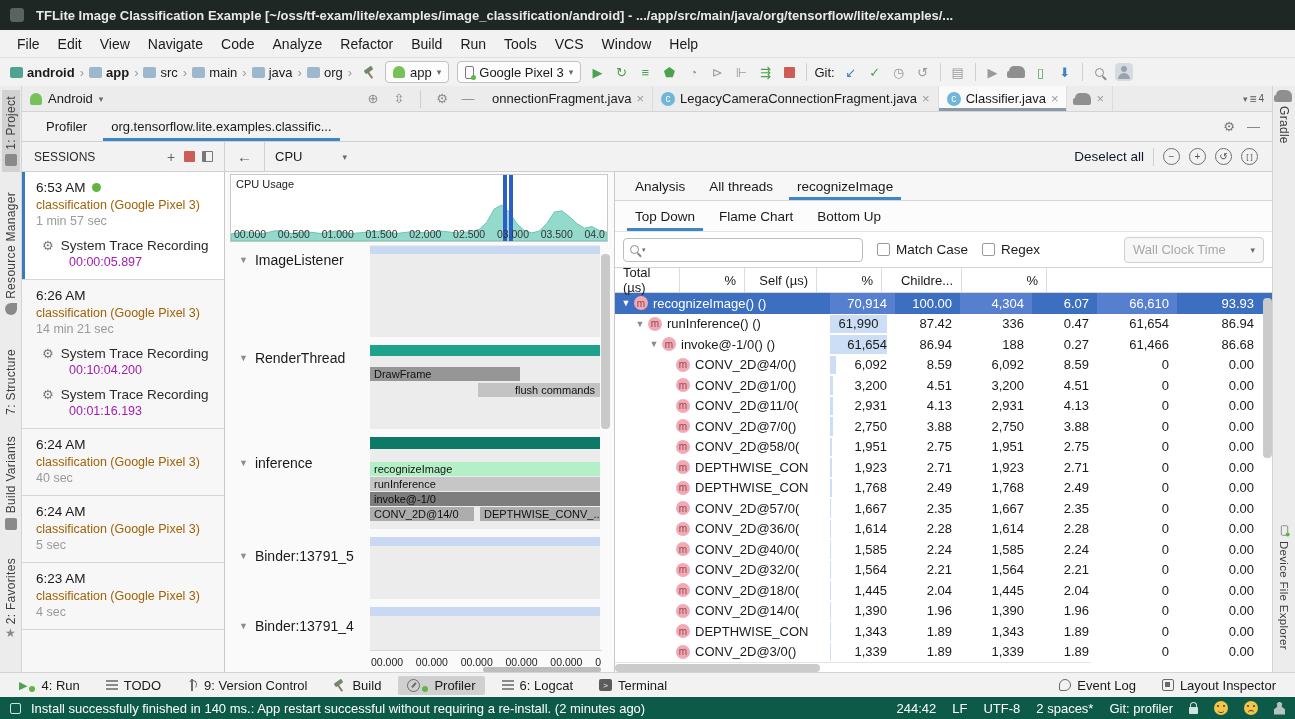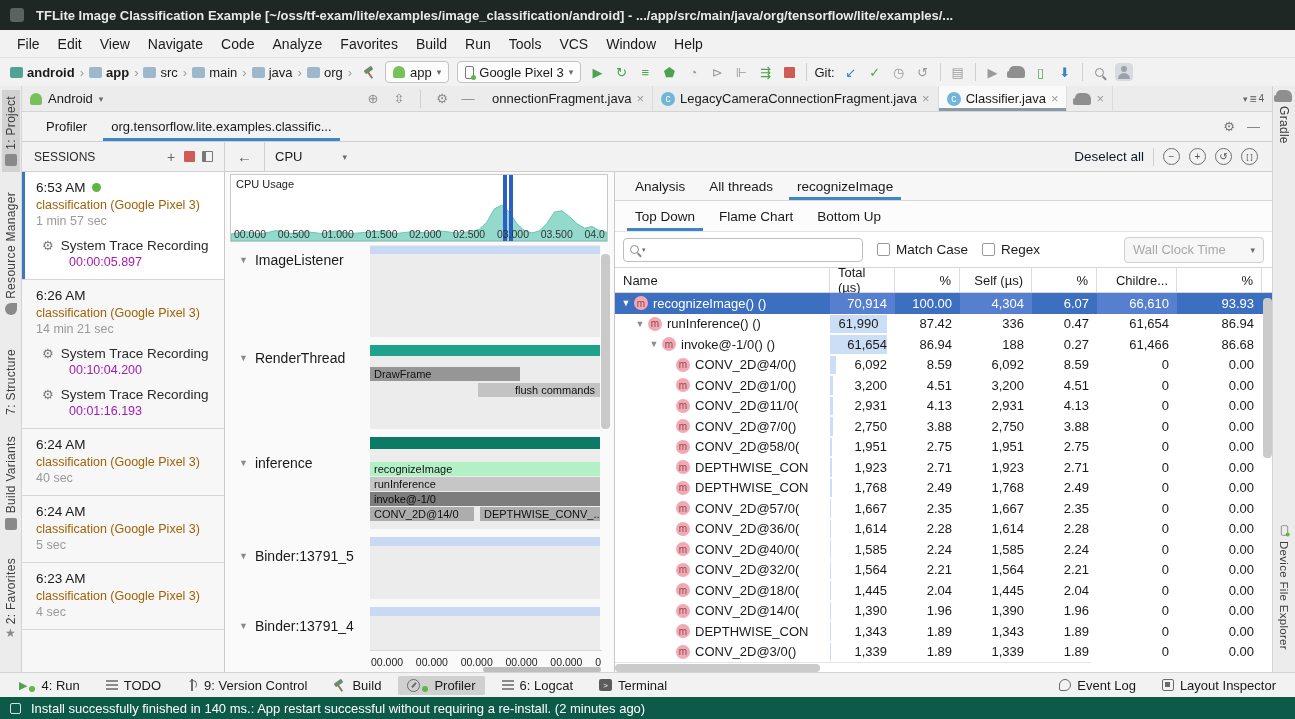--- a/index.html
+++ b/index.html
@@ -204,21 +204,21 @@
     <span>TFLite Image Classification Example [~/oss/tf-exam/lite/examples/image_classification/android] - .../app/src/main/java/org/tensorflow/lite/examples/...</span>
   </div>
 
   <div class="menubar" id="menubar">
       <div class="mi">File</div>
       <div class="mi">Edit</div>
       <div class="mi">View</div>
       <div class="mi">Navigate</div>
       <div class="mi">Code</div>
       <div class="mi">Analyze</div>
-      <div class="mi">Favorites</div>
+      <div class="mi">Refactor</div>
       <div class="mi">Build</div>
       <div class="mi">Run</div>
       <div class="mi">Tools</div>
       <div class="mi">VCS</div>
       <div class="mi">Window</div>
       <div class="mi">Help</div>
     </div>
 
   <div class="toolbar">
     <span id="breadcrumbs" style="display:inline-flex;align-items:center;">
@@ -571,21 +571,20 @@
             <span class="box"></span>
             <span>Regex</span>
           </span>
           <span class="clock-dd">
             <span>Wall Clock Time</span>
             <span class="dd-arrow">▾</span>
           </span>
         </div>
         <div class="grid">
           <div class="g-head" id="g-head">
-              <div class="hc" style="width: 215px;">Name</div>
               <div class="hc num" style="width: 65px; justify-content: flex-end;">Total (µs)</div>
               <div class="hc num" style="width: 65px; justify-content: flex-end;">%</div>
               <div class="hc num" style="width: 72px; justify-content: flex-end;">Self (µs)</div>
               <div class="hc num" style="width: 65px; justify-content: flex-end;">%</div>
               <div class="hc num" style="width: 80px; justify-content: flex-end;">Childre...</div>
               <div class="hc num" style="width: 85px; justify-content: flex-end;">%</div>
             </div>
           <div id="g-body">
               <div class="g-row sel">
                 <div class="gc" style="width: 215px; padding-left: 6px;">
@@ -1105,14 +1104,25 @@
         <span class="tw-item">
           <span class="insp-ic"></span>
           <span>Layout Inspector</span>
         </span>
       </span>
   </div>
 
   <div class="statusbar">
     <span class="sb-ic"></span>
     <span>Install successfully finished in 140 ms.: App restart successful without requiring a re-install. (2 minutes ago)</span>
+    <span class="sb-right" id="sb-right">
+      <span>244:42</span>
+      <span>LF</span>
+      <span>UTF-8</span>
+      <span>2 spaces*</span>
+      <span>Git: profiler</span>
+      <span class="lock-ic"></span>
+      <span class="face smile"></span>
+      <span class="face frown"></span>
+      <span class="person-ic"></span>
+    </span>
   </div>
 </div>
 
 </body></html>

